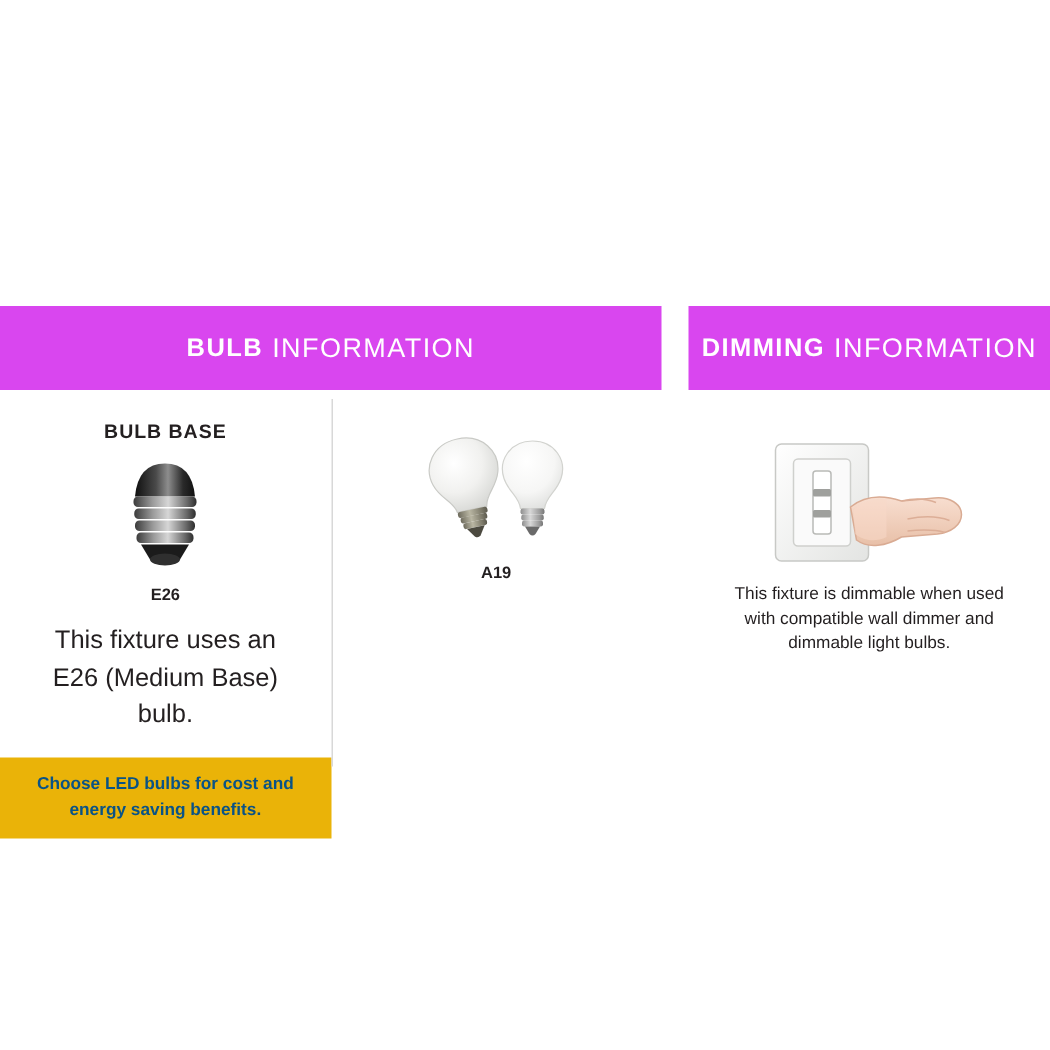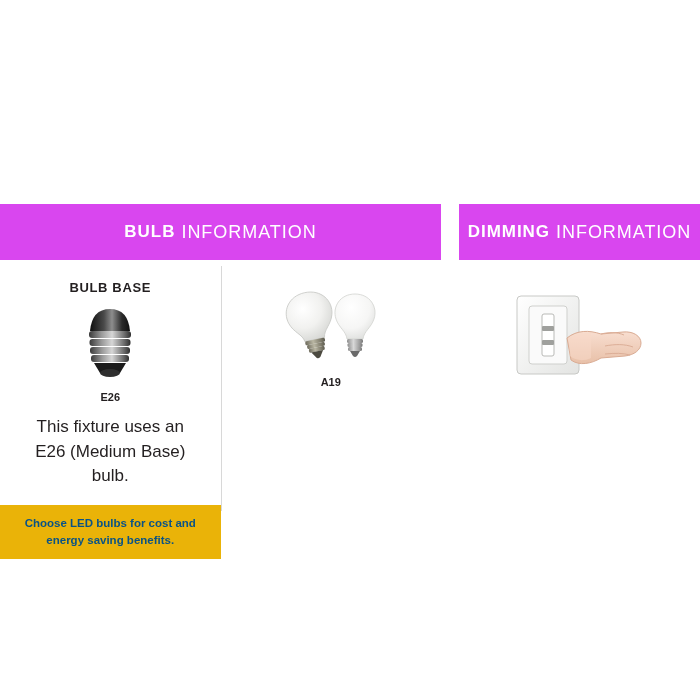--- a/index.html
+++ b/index.html
@@ -254,19 +254,20 @@
             <rect x="37" y="54" width="12" height="5" rx="1" fill="#9fa09d"></rect>
 
             <path d="M62 52 C72 44 84 44 96 48 L118 46 C128 45 136 50 136 57 C136 64 129 69 120 70 L96 72 C86 78 74 80 66 74 Z" fill="url(#skinG)" stroke="#d9ab93" stroke-width="1"></path>
             <path d="M96 48 C104 46 112 46 119 49" fill="none" stroke="#dcae97" stroke-width="1"></path>
             <path d="M100 60 C110 58 120 58 128 61" fill="none" stroke="#dcae97" stroke-width="1"></path>
             <path d="M100 68 C110 67 118 67 125 69" fill="none" stroke="#dcae97" stroke-width="1"></path>
             <path d="M64 54 C70 48 78 46 86 47 L86 72 C78 76 70 74 65 70 Z" fill="#f7d9c8" opacity="0.55"></path>
           </svg>
         </div>
 
+        <div class="right-desc">This fixture is dimmable when used with compatible wall dimmer and dimmable light bulbs.</div>
       </div>
     </div>
 
   </div>
 
   <div class="spacer-bottom"></div>
 </div>
 
 </body></html>

